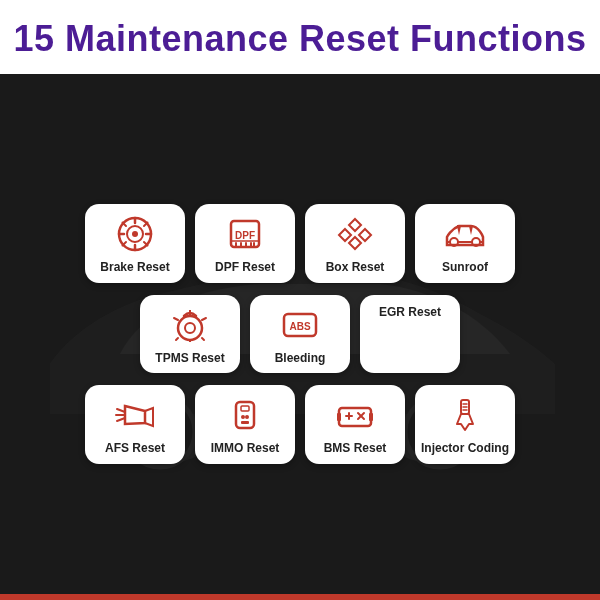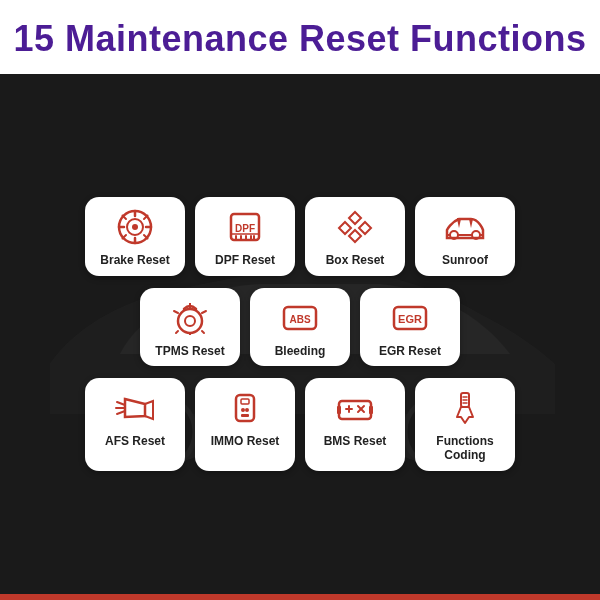--- a/index.html
+++ b/index.html
@@ -209,26 +209,20 @@
             <rect x="8" y="8" width="32" height="22" rx="4" stroke="#c0392b" stroke-width="2.5" fill="none"></rect>
             <text x="24" y="21" fill="#c0392b" font-size="10" font-weight="bold" text-anchor="middle" dominant-baseline="middle">ABS</text>
           </svg>
         </div>
         <span class="card-label">Bleeding</span>
       </div>
 
 
 
       <div class="function-card">
-        <div class="card-icon">
-          <svg viewBox="0 0 48 38" fill="none">
-            <rect x="8" y="8" width="32" height="22" rx="4" stroke="#c0392b" stroke-width="2.5" fill="none"></rect>
-            <text x="24" y="21" fill="#c0392b" font-size="11" font-weight="bold" text-anchor="middle" dominant-baseline="middle">EGR</text>
-          </svg>
-        </div>
         <span class="card-label">EGR Reset</span>
       </div>
     </div>
 
     <div class="grid-row">
 
 
       <div class="function-card">
         <div class="card-icon">
           <svg viewBox="0 0 48 38" fill="none">
@@ -277,17 +271,17 @@
         <div class="card-icon">
           <svg viewBox="0 0 48 38" fill="none">
 
             <rect x="20" y="4" width="8" height="14" rx="2" stroke="#c0392b" stroke-width="2" fill="none"></rect>
             <path d="M20 18 L16 28 L20 28 L24 34 L28 28 L32 28 L28 18 Z" stroke="#c0392b" stroke-width="2" fill="none" stroke-linejoin="round"></path>
             <line x1="22" y1="8" x2="26" y2="8" stroke="#c0392b" stroke-width="1.5" stroke-linecap="round"></line>
             <line x1="22" y1="11" x2="26" y2="11" stroke="#c0392b" stroke-width="1.5" stroke-linecap="round"></line>
             <line x1="22" y1="14" x2="26" y2="14" stroke="#c0392b" stroke-width="1.5" stroke-linecap="round"></line>
           </svg>
         </div>
-        <span class="card-label">Functions Coding</span>
+        <span class="card-label">Injector Coding</span>
       </div>
     </div>
   </div>
 </div>
 
 </body></html>

